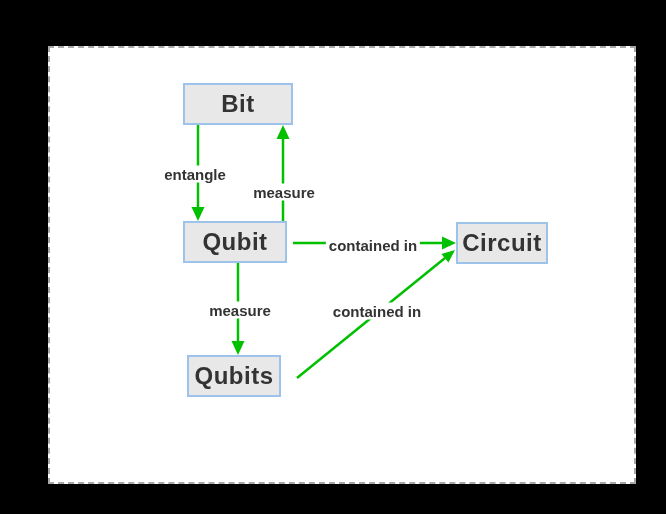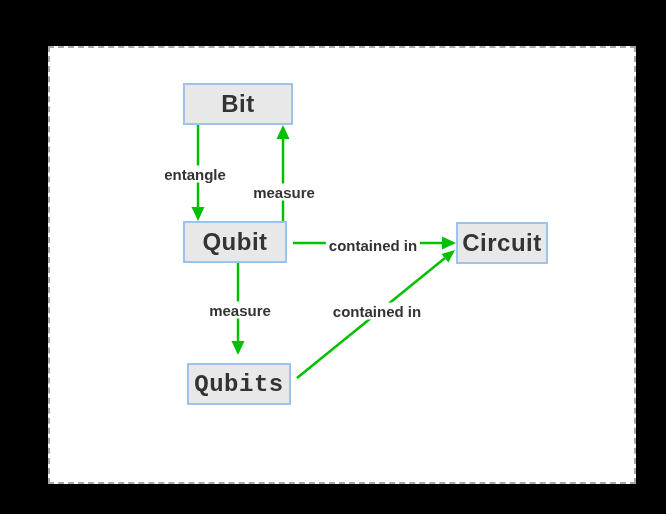--- a/index.html
+++ b/index.html
@@ -61,21 +61,21 @@
     font-size: 15px;
     font-weight: bold;
     color: var(--text);
     white-space: nowrap;
     z-index: 3;
   }
   
   .node-bit     { left: 133px; top: 35px;  width: 110px; height: 42px; }
   .node-qubit   { left: 133px; top: 173px; width: 104px; height: 42px; }
   .node-circuit { left: 406px; top: 174px; width: 92px; height: 42px; }
-  .node-qubits  { left: 137px; top: 315px; width: 104px; height: 42px; font-family: Liberation Mono, monospace; }
+  .node-qubits  { left: 137px; top: 307px; width: 94px; height: 42px; }
   
   .lbl-preparate    { left: 145px; top: 126px; }
   .lbl-measure      { left: 234px; top: 144px; }
   .lbl-entangle     { left: 190px; top: 262px; }
   .lbl-contained-1  { left: 323px; top: 197px; }
   .lbl-contained-2  { left: 327px; top: 263px; }
 </style>
 </head>
 <body>
 

